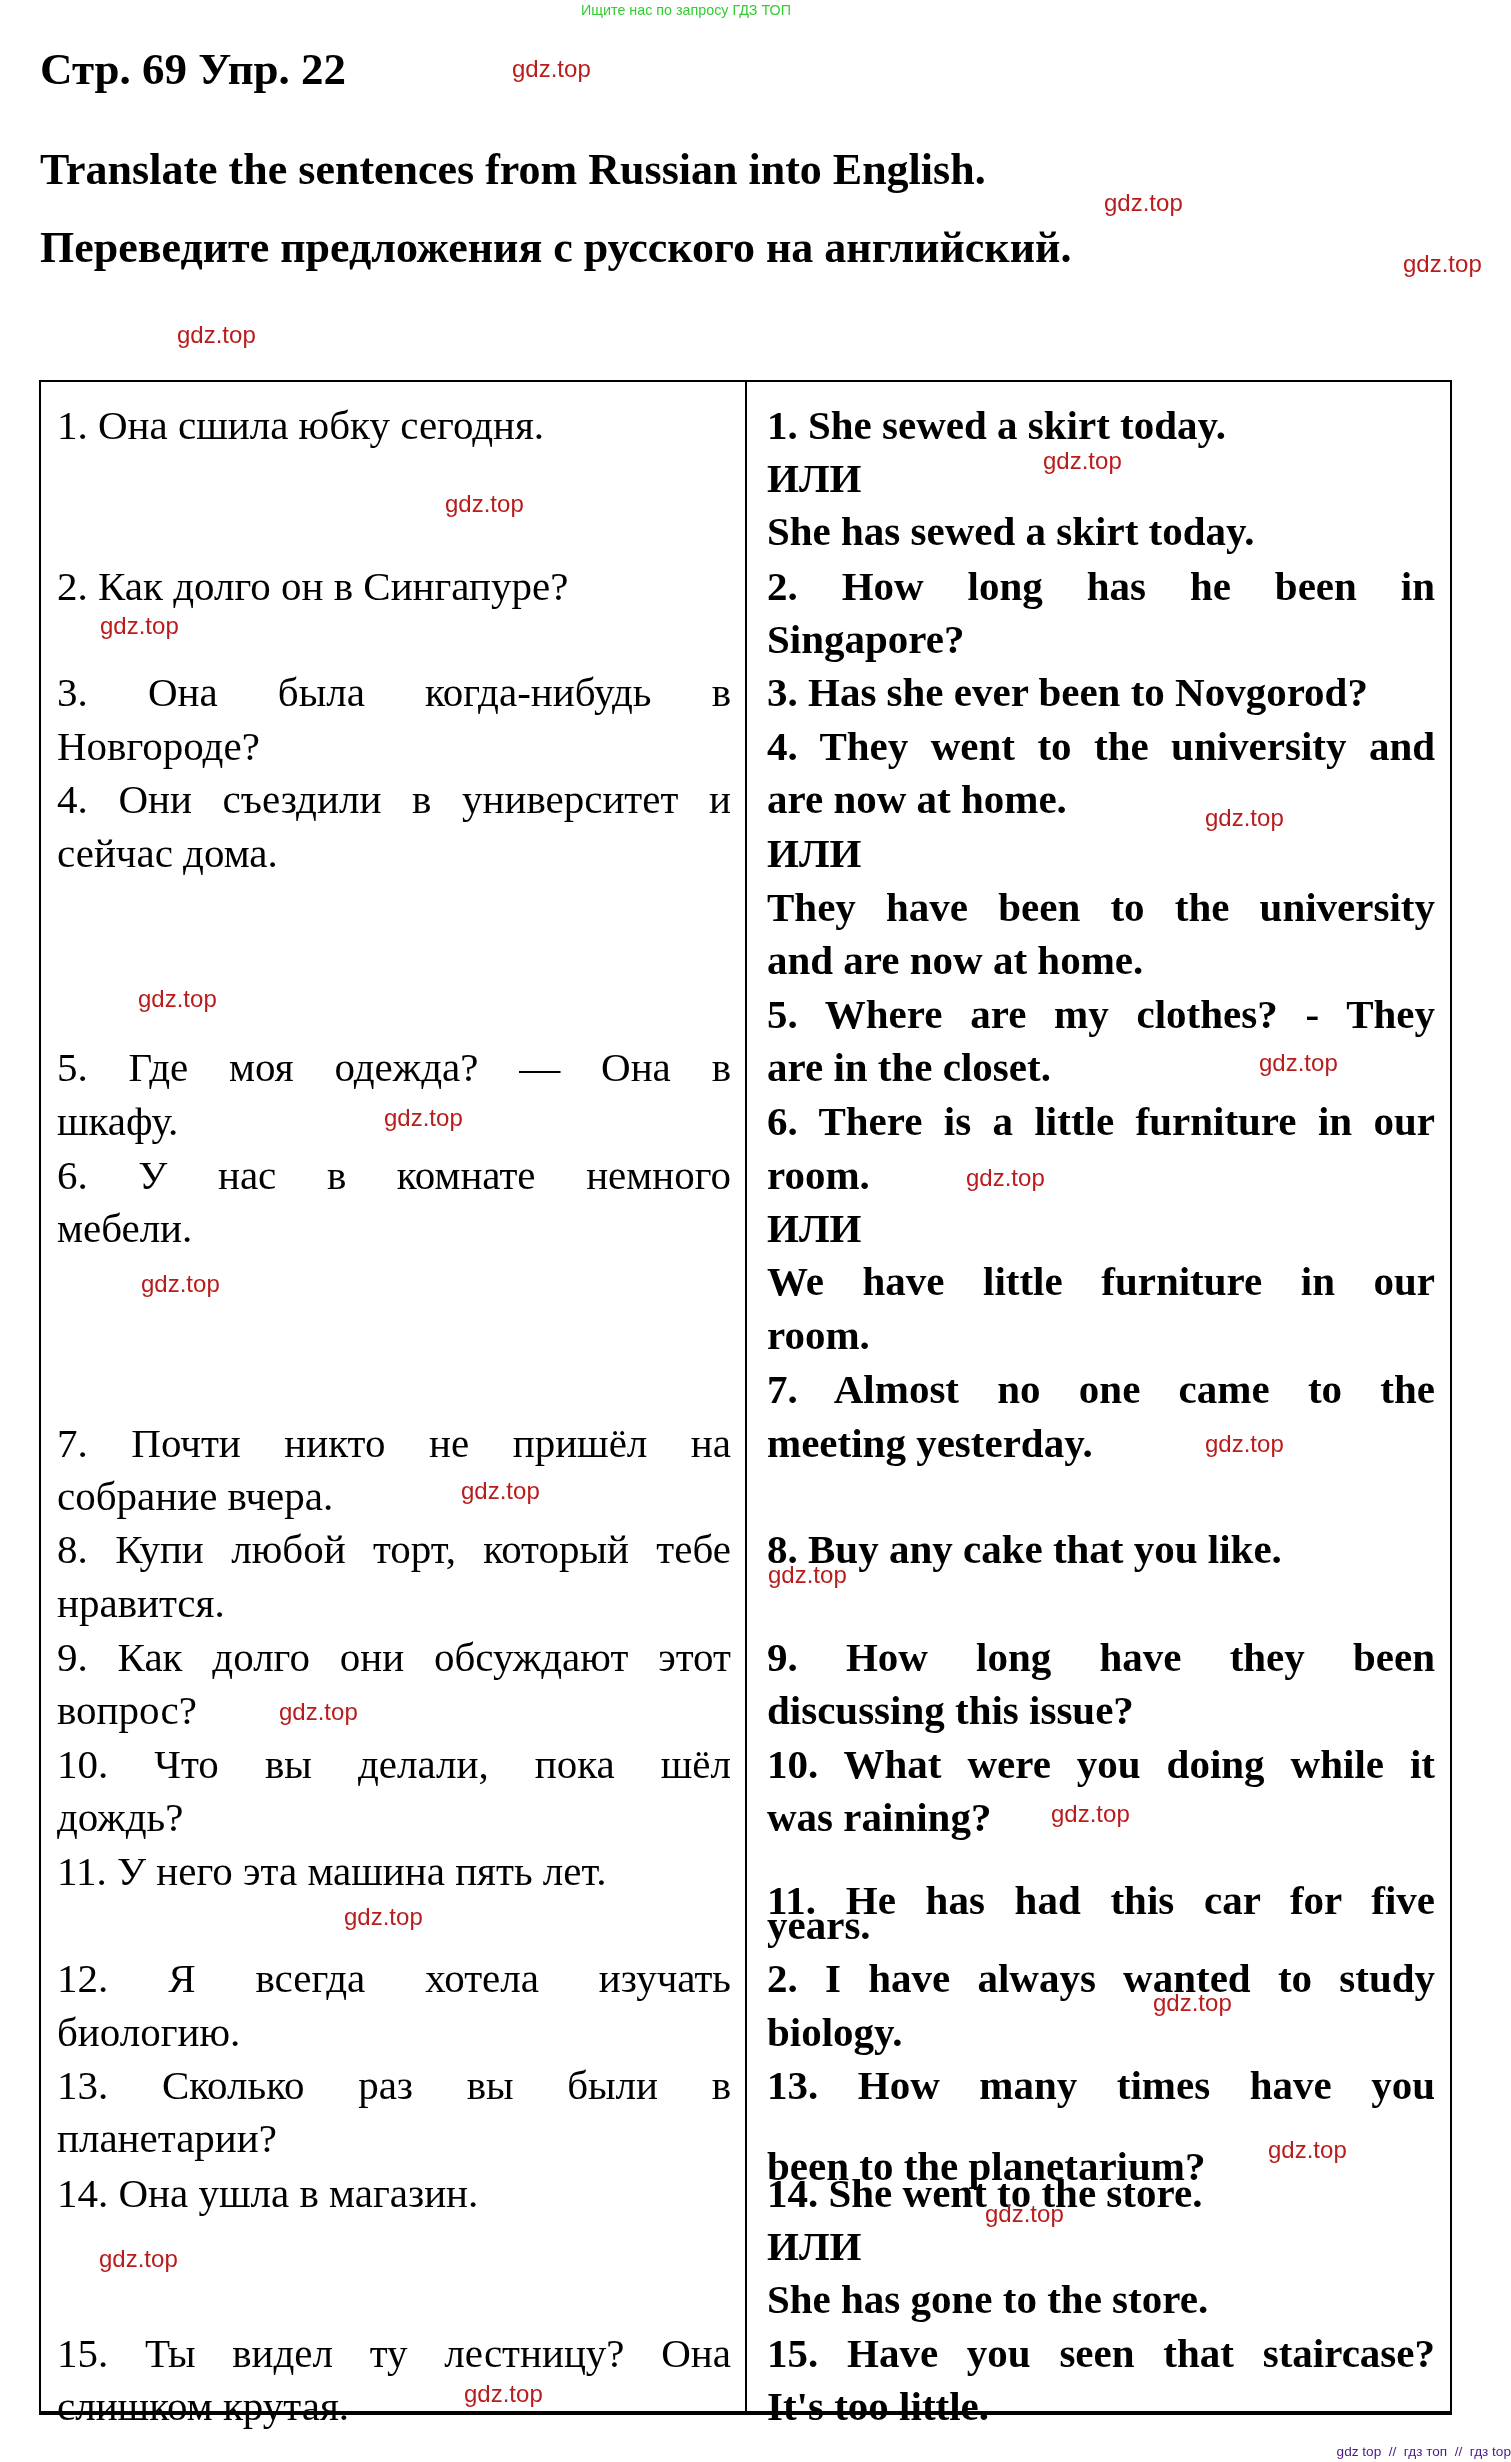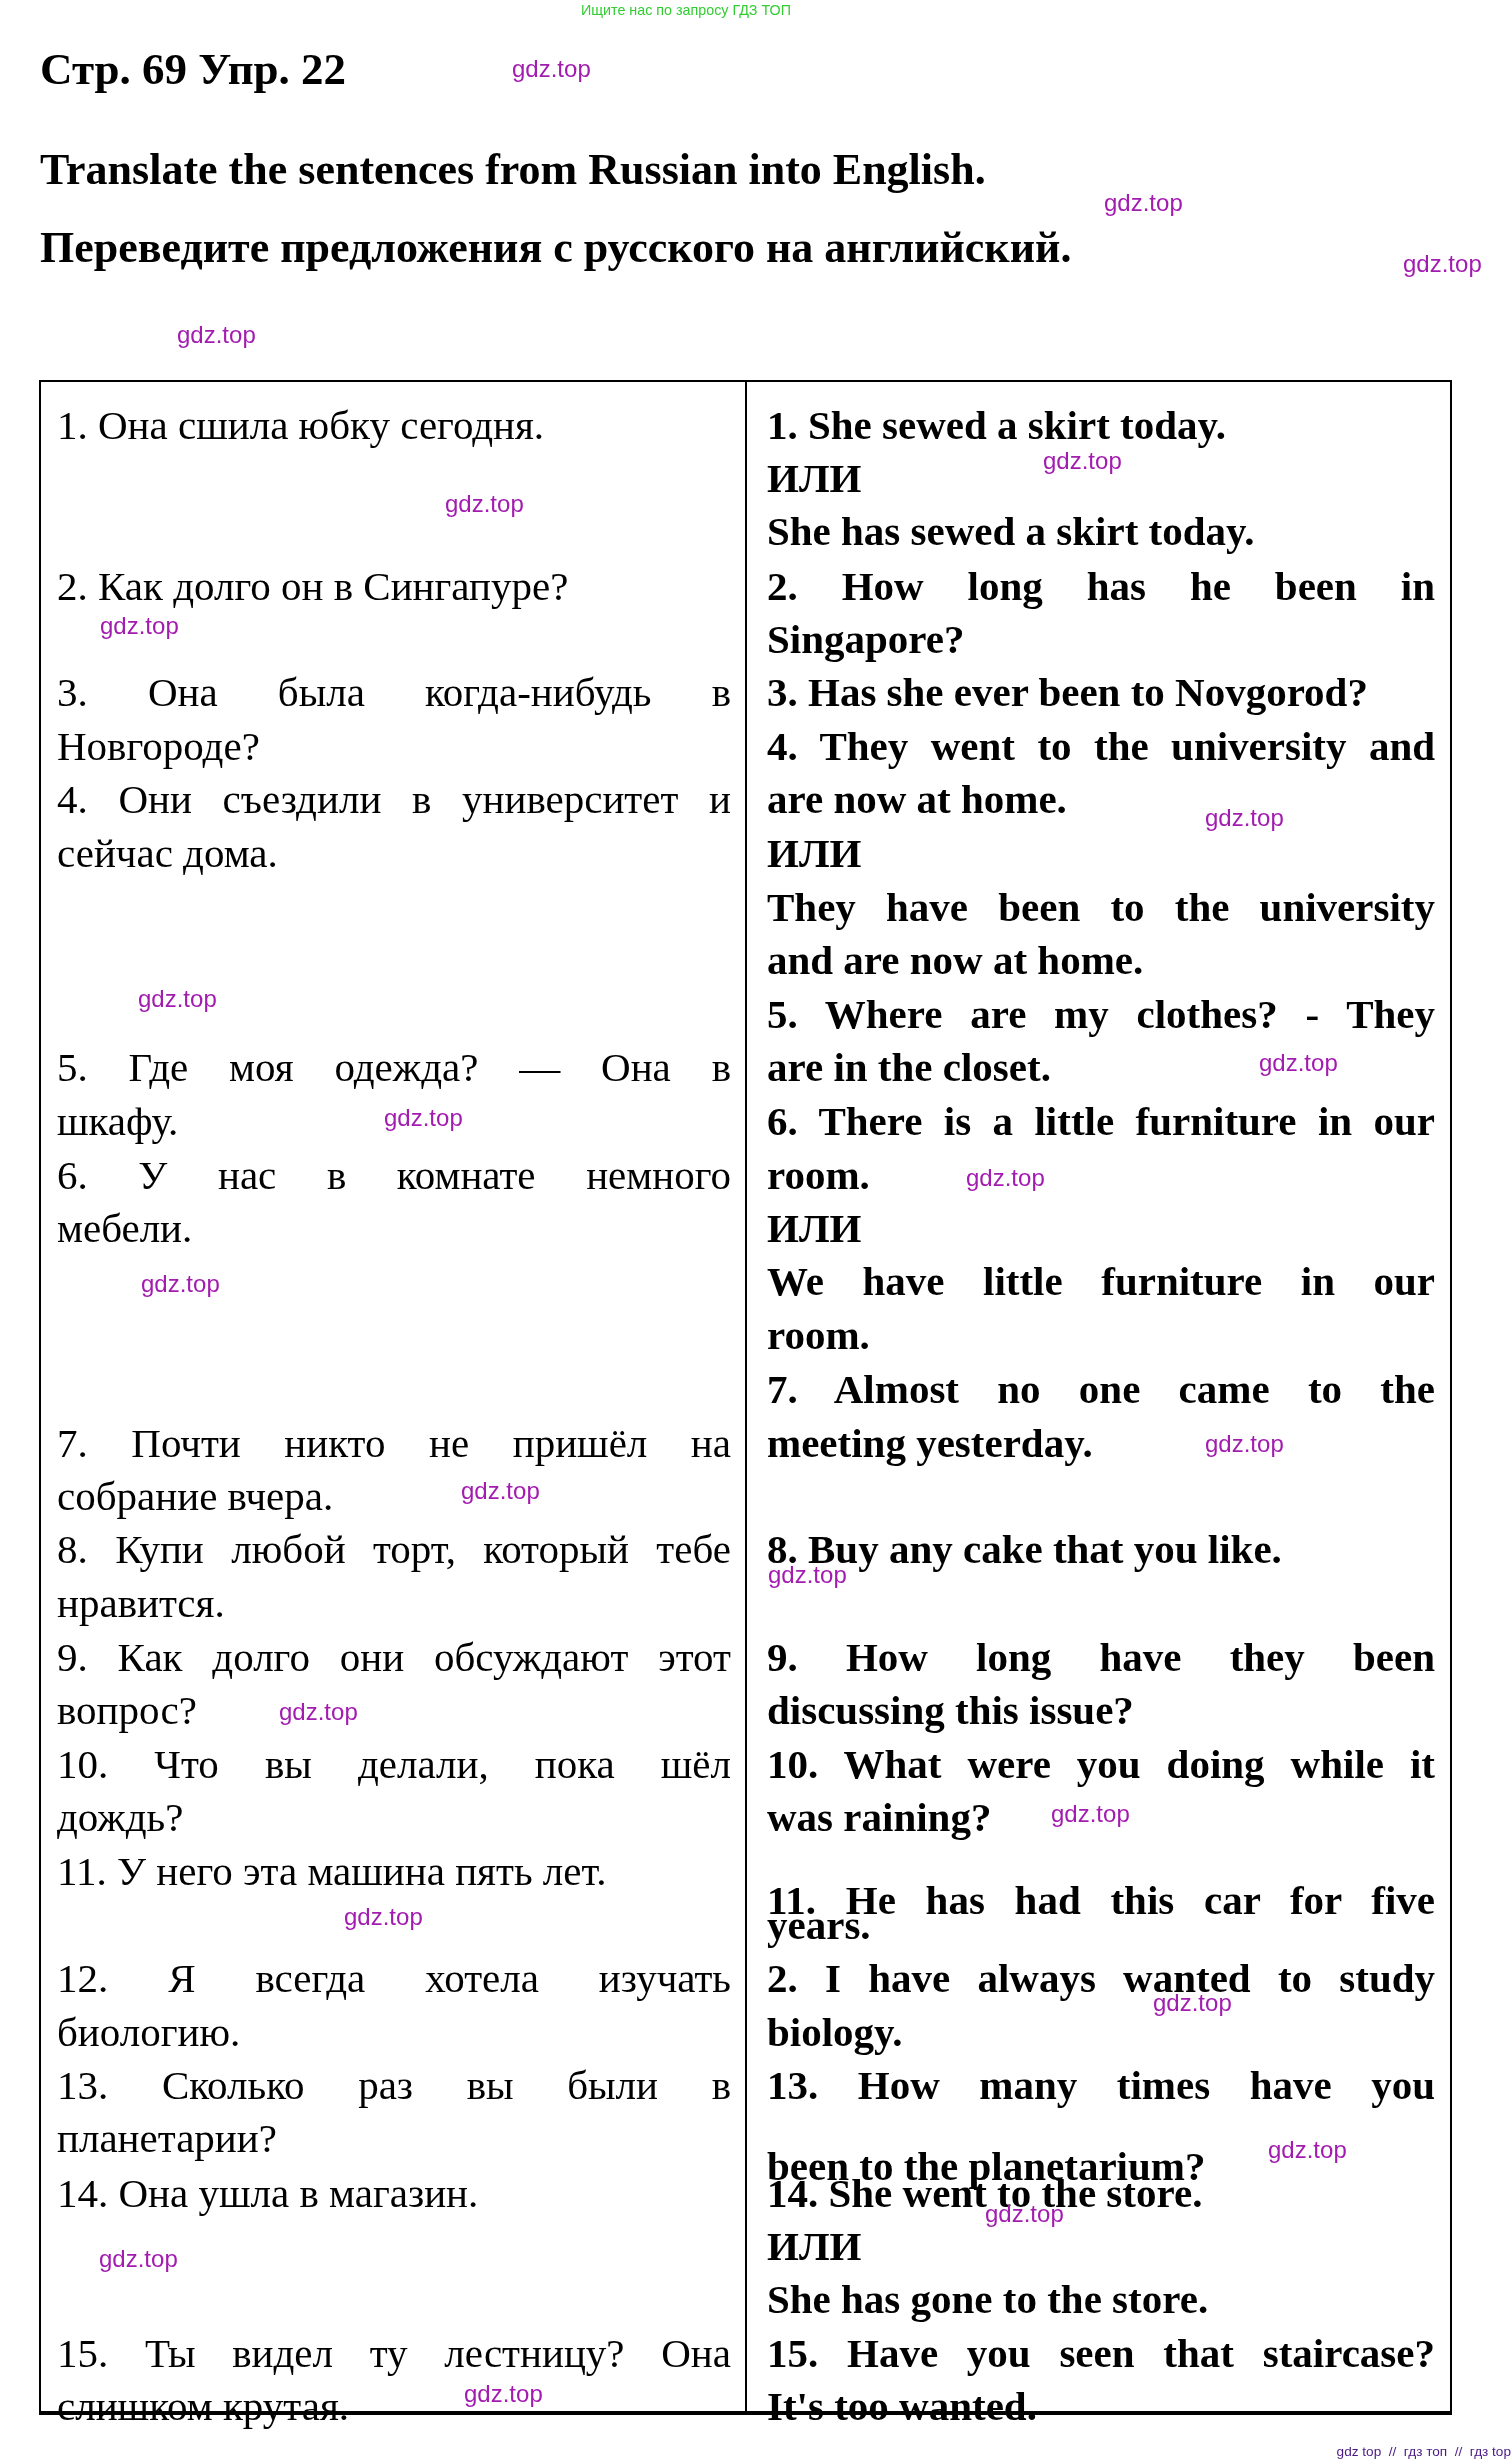--- a/index.html
+++ b/index.html
@@ -33,21 +33,21 @@
   .line {
     position: absolute; height: 53px; line-height: 53px;
     font-family: "Liberation Serif", "DejaVu Serif", serif; font-size: 41px; color: #000;
     white-space: nowrap;
   }
   .line.ru { left: 57px; width: 674px; }
   .line.en { left: 767px; width: 668px; font-weight: bold; }
   .line.just { text-align: justify; text-align-last: justify; }
   .wm {
     position: absolute;
-    font-family: "Liberation Sans", "DejaVu Sans", sans-serif; font-size: 24px; color: #a21caf;
+    font-family: "Liberation Sans", "DejaVu Sans", sans-serif; font-size: 24px; color: #b91c1c;
     white-space: nowrap; line-height: 29px;
   }
 </style>
 </head>
 <body>
 
 <div class="banner">Ищите нас по запросу ГДЗ ТОП</div>
 
 <div class="title">Стр. 69 Упр. 22</div>
 <div class="instr" style="top:143px;">Translate the sentences from Russian into English.</div>
@@ -113,21 +113,21 @@
     <div class="line en just" style="top: 1845px; margin-top: 29px;">11. He has had this car for five</div>
     <div class="line en" style="top: 1899px;">years.</div>
     <div class="line en just" style="top: 1952px;">2. I have always wanted to study</div>
     <div class="line en" style="top: 2006px;">biology.</div>
     <div class="line en just" style="top: 2059px;">13. How many times have you</div>
     <div class="line en" style="top: 2112px; margin-top: 28px;">been to the planetarium?</div>
     <div class="line en" style="top: 2167px;">14. She went to the store.</div>
     <div class="line en" style="top: 2220px;">ИЛИ</div>
     <div class="line en" style="top: 2273px;">She has gone to the store.</div>
     <div class="line en just" style="top: 2327px;">15. Have you seen that staircase?</div>
-    <div class="line en" style="top: 2380px;">It's too wanted.</div>
+    <div class="line en" style="top: 2380px;">It's too little.</div>
   </div>
 <div id="wm-layer">
     <div class="wm" style="left: 512px; top: 54px;">gdz.top</div>
     <div class="wm" style="left: 1104px; top: 188px;">gdz.top</div>
     <div class="wm" style="left: 1403px; top: 249px;">gdz.top</div>
     <div class="wm" style="left: 177px; top: 320px;">gdz.top</div>
     <div class="wm" style="left: 1043px; top: 446px;">gdz.top</div>
     <div class="wm" style="left: 445px; top: 489px;">gdz.top</div>
     <div class="wm" style="left: 100px; top: 611px;">gdz.top</div>
     <div class="wm" style="left: 1205px; top: 803px;">gdz.top</div>

